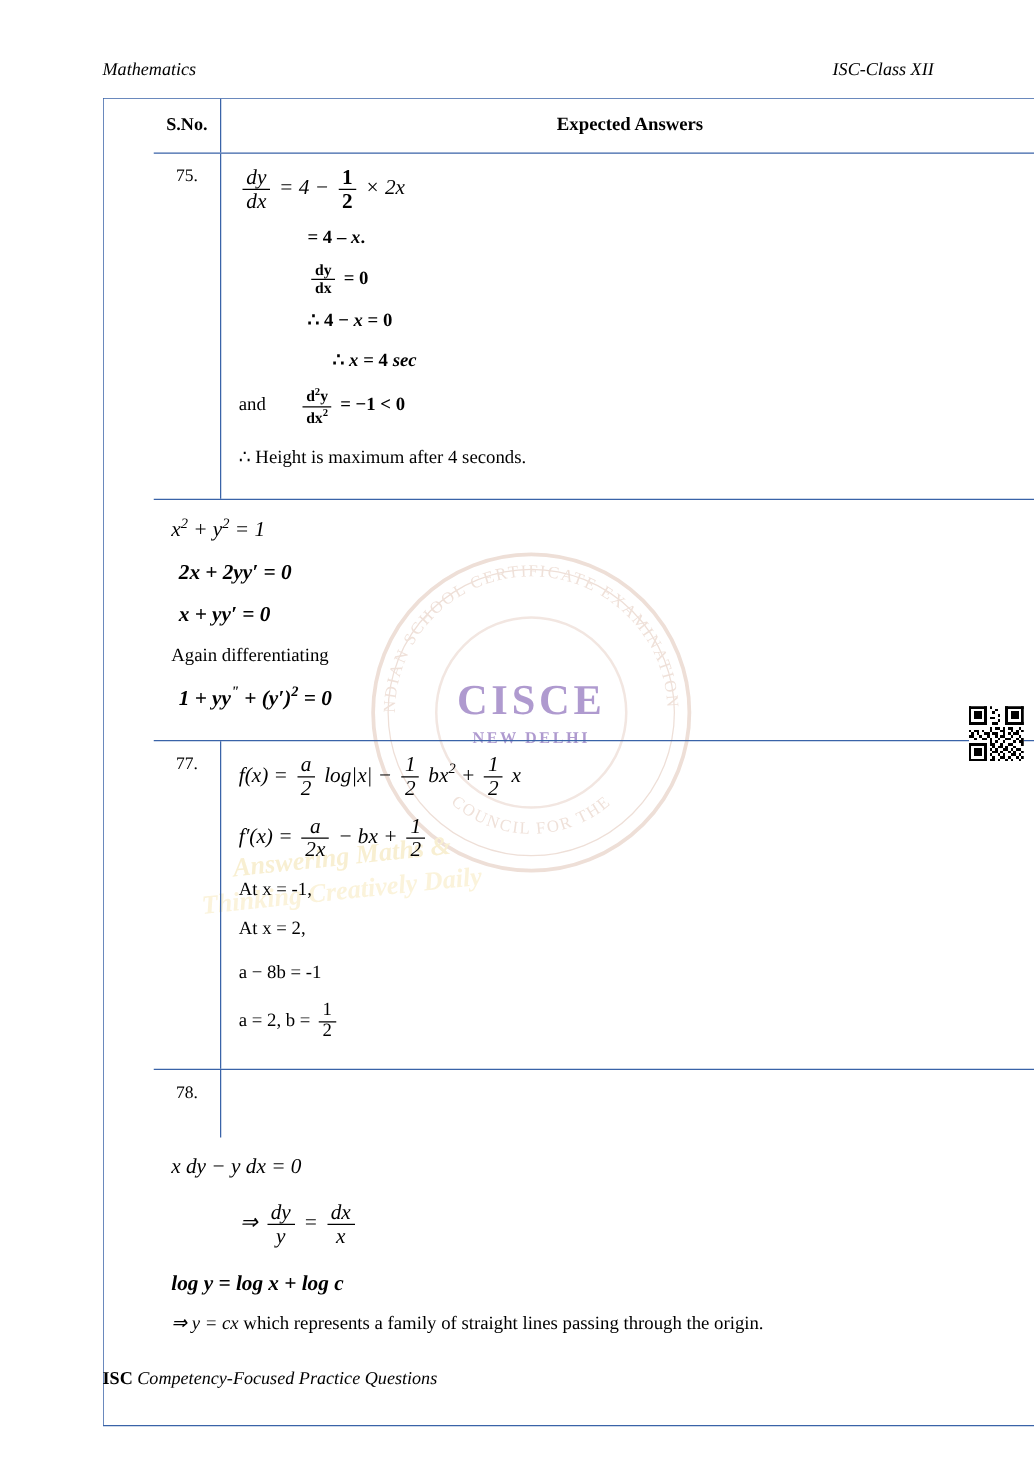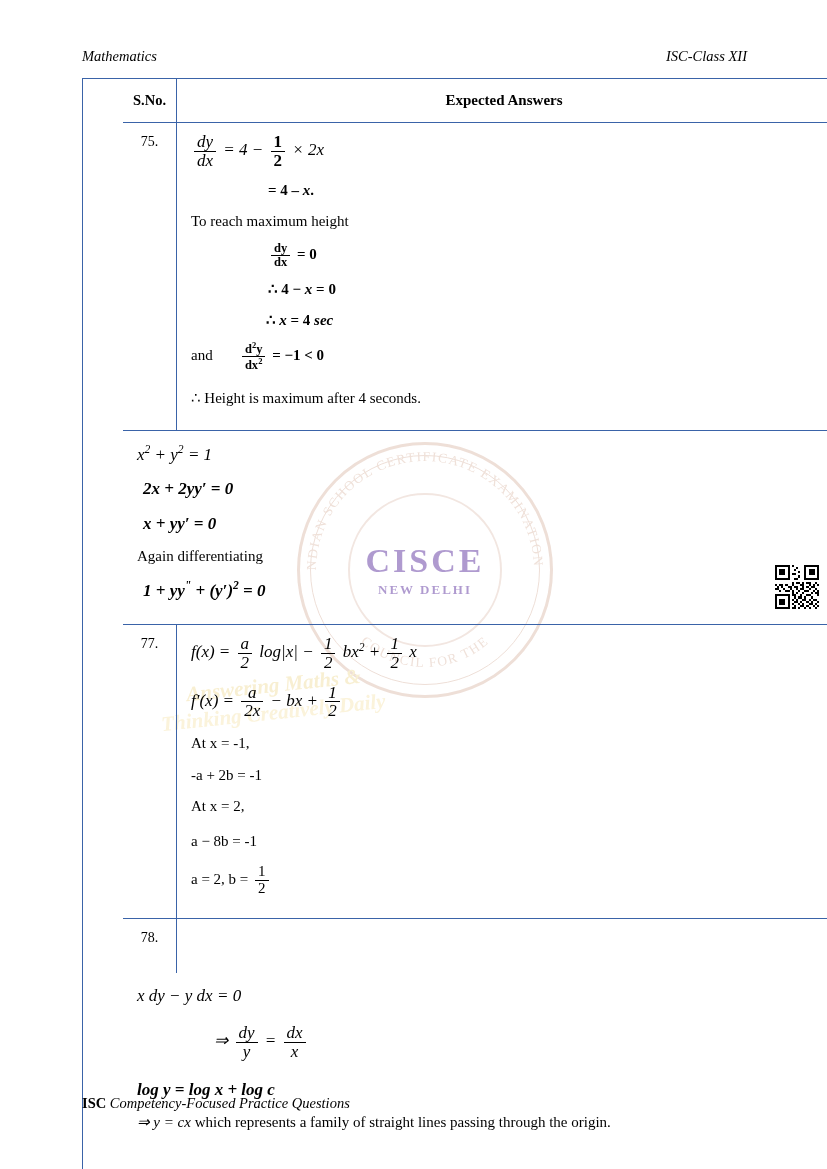--- a/index.html
+++ b/index.html
@@ -143,21 +143,21 @@
     font-size: 15px;
     padding-top: 13px;
     padding-bottom: 13px;
   }
 
   
   .ml { margin: 0 0 9px 0; line-height: 1.5; }
   .ml.ital { font-style: italic; }
   .ml.bold { font-weight: bold; }
   .ind1 { margin-left: 30px; }
-  .ind2 { margin-left: 77px; }
+  .ind2 { margin-left: 55px; }
   .ind3 { margin-left: 75px; }
   .big { font-size: 17px; }
 
   .frac {
     display: inline-block;
     vertical-align: middle;
     text-align: center;
     margin: 0 3px;
     line-height: 1.05;
   }
@@ -229,21 +229,20 @@
     </div>
 
     <div class="trow">
       <div class="c-sno">75.</div>
       <div class="c-ans">
         <div class="ml ital big">
           <span class="frac"><span class="num">dy</span><span class="den">dx</span></span>
           = 4 − <span class="frac upr" style="font-weight:bold;"><span class="num">1</span><span class="den">2</span></span> × 2<span class="ital">x</span>
         </div>
         <div class="ml bold ind2">= 4 – <em>x</em>.</div>
-        <div class="ml">To reach maximum height</div>
         <div class="ml bold ind2">
           <span class="frac sm ital"><span class="num">dy</span><span class="den">dx</span></span> = 0
         </div>
         <div class="ml bold ind2">∴ 4 − <em>x</em> = 0</div>
         <div class="ml bold ind3">∴ <em>x</em> = 4 <em>sec</em></div>
         <div class="ml bold">
           <span class="upr" style="font-weight:normal;">and</span>&nbsp;&nbsp;&nbsp;&nbsp;&nbsp;&nbsp;
           <span class="frac sm ital"><span class="num">d<sup class="ex">2</sup>y</span><span class="den">dx<sup class="ex">2</sup></span></span>
           = −1 &lt; 0
         </div>
@@ -267,21 +266,20 @@
         <div class="ml ital big" style="margin-bottom:12px;">
           f(x) = <span class="frac"><span class="num">a</span><span class="den">2</span></span>
           log|x| − <span class="frac"><span class="num">1</span><span class="den">2</span></span>
           bx<sup class="ex">2</sup> + <span class="frac"><span class="num">1</span><span class="den">2</span></span> x
         </div>
         <div class="ml ital big" style="margin-bottom:12px;">
           f′(x) = <span class="frac"><span class="num">a</span><span class="den">2x</span></span>
           − bx + <span class="frac"><span class="num">1</span><span class="den">2</span></span>
         </div>
         <div class="ml">At x = -1,</div>
-        <div class="ml">-a + 2b = -1</div>
         <div class="ml">At x = 2,</div>
         <div class="ml" style="margin-top:12px;">a − 8b = -1</div>
         <div class="ml" style="margin-top:12px;">
           a = 2, b = <span class="frac"><span class="num">1</span><span class="den">2</span></span>
         </div>
       </div>
     </div>
 
     <div class="trow">
       <div class="c-sno">78.</div>

